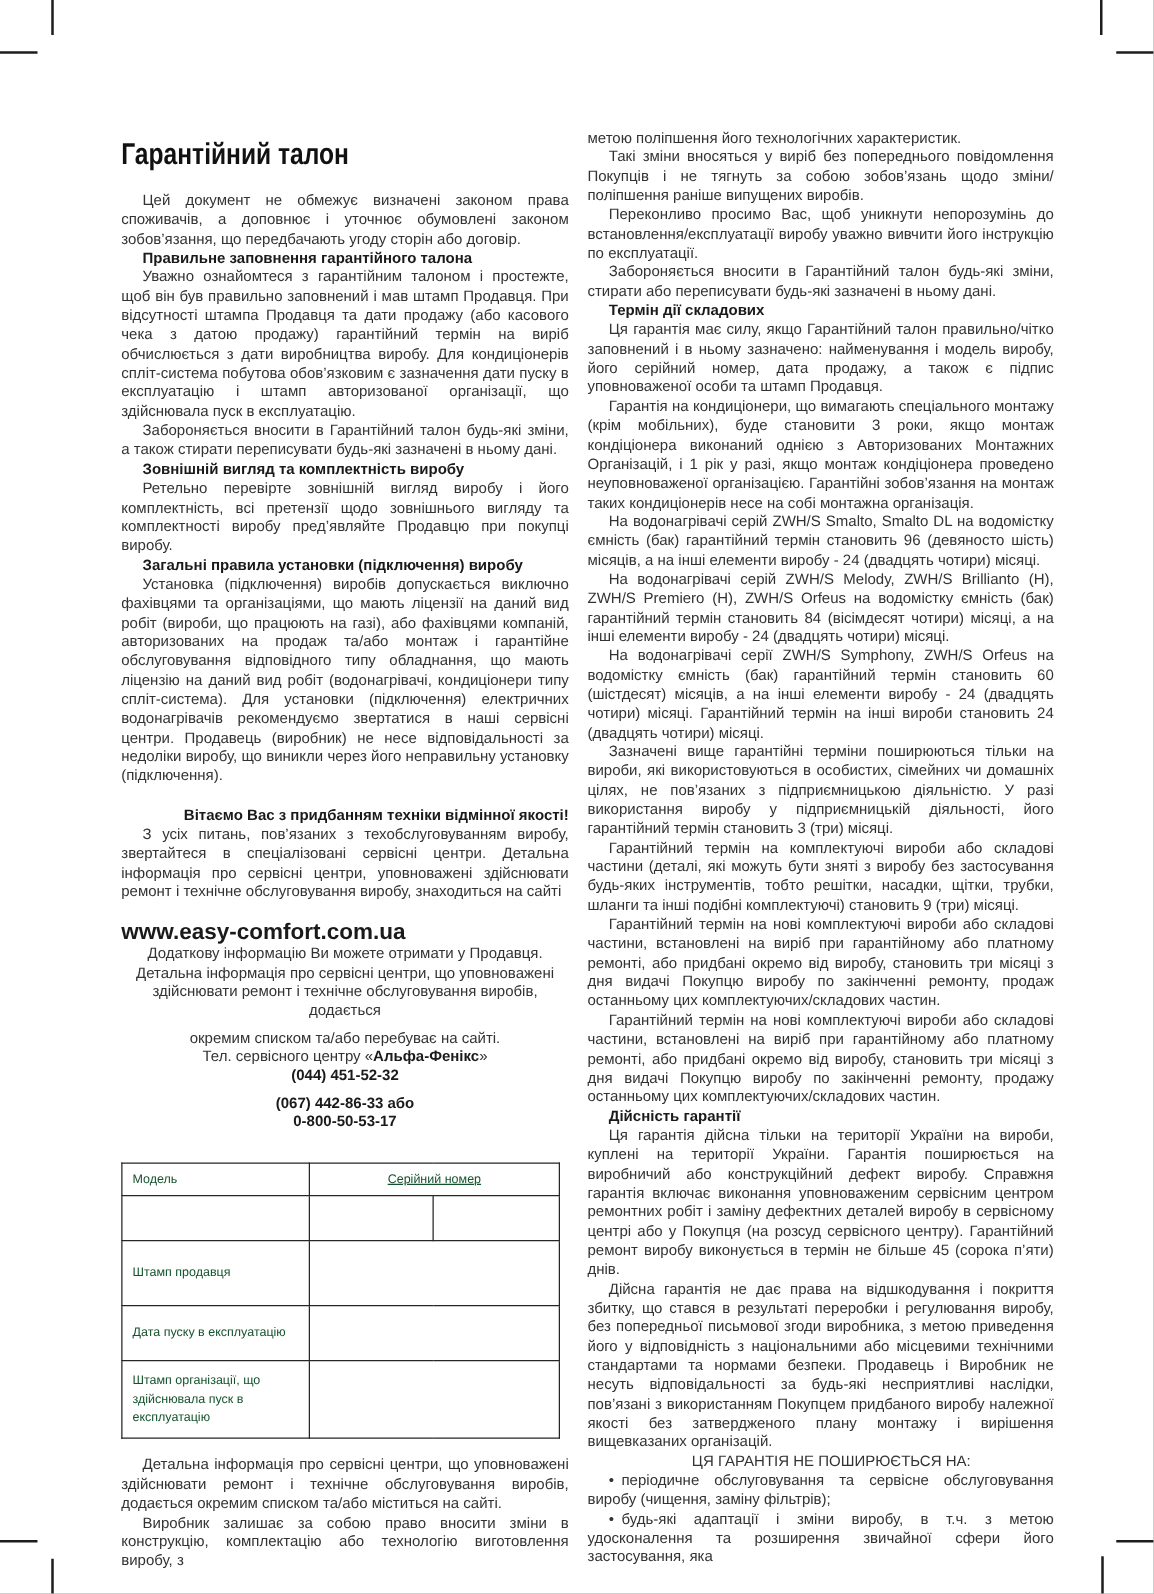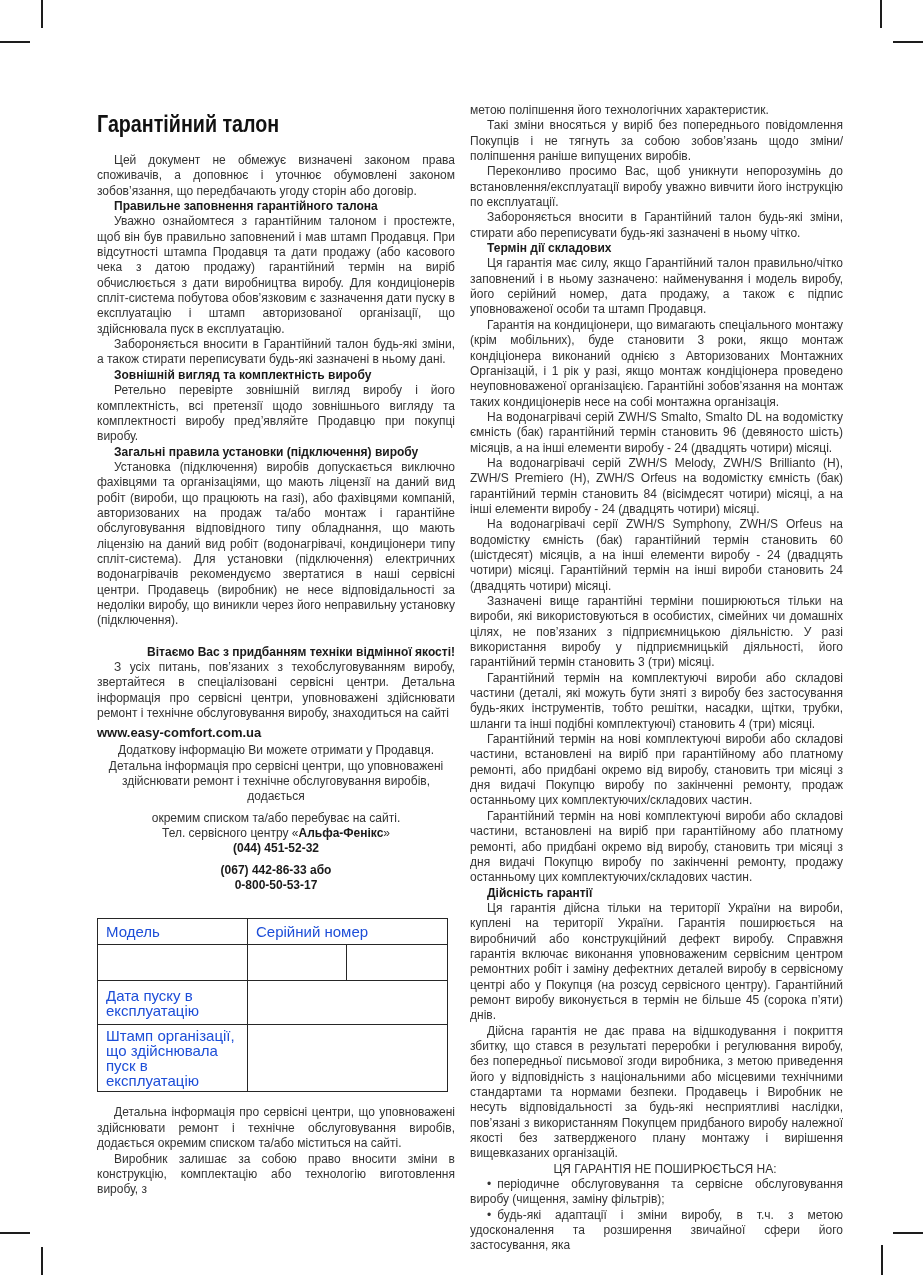--- a/index.html
+++ b/index.html
@@ -34,29 +34,29 @@
   .plain { text-align:center; }
   .gap-top { margin-top:6px; }
 
   h1.title {
     margin:7px 0 15px 0;
     font-size:24px; font-weight:bold; color:#111;
     transform:scaleX(0.82); transform-origin:left center;
     white-space:nowrap; letter-spacing:0;
   }
   .congrats { text-align:right; font-weight:bold; color:#1a1a1a; margin-top:16px; text-indent:0; }
-  .website  { font-size:13px; font-weight:bold; color:#1a1a1a; line-height:20px; margin-top:2px; }
+  .website  { font-size:18px; font-weight:bold; color:#1a1a1a; line-height:20px; margin-top:14px; }
 
   table.warranty { border-collapse:collapse; table-layout:fixed; width:350px; margin-top:25px; }
   table.warranty td {
     border:1.5px solid #262626;
-    font-size:15px; line-height:15px;
-    padding:3px 8px; color:#1d4ed8; vertical-align:middle;
+    font-size:10px; line-height:15px;
+    padding:3px 8px; color:#14532d; vertical-align:middle;
   }
-  td.c { text-align:left; }
+  td.c { text-align:center;text-decoration:underline; }
   td.top { vertical-align:top; padding-top:8px; }
   tr.r-head  td { height:19px; }
   tr.r-blank td { height:29px; }
   tr.r-date  td { height:28px; }
   tr.r-stamp td { height:45px; }
   tr.r-start td { height:37px; }
   tr.r-org   td { height:55px; }
 
   .after-table { margin-top:13px; }
 </style>
@@ -109,48 +109,52 @@
         <tbody>
             <tr class="r-head">
           <td>Модель</td>
           <td class="c" colspan="2">Серійний номер</td>
         </tr>
         <tr class="r-blank">
           <td></td>
           <td></td>
           <td></td>
         </tr>
+        <tr class="r-stamp">
+          <td class="top">Штамп продавця</td>
+          <td colspan="2"></td>
+        </tr>
         <tr class="r-start">
           <td class="top">Дата пуску в експлуатацію</td>
           <td colspan="2"></td>
         </tr>
         <tr class="r-org">
           <td class="top">Штамп організації, що здійснювала пуск в експлуатацію</td>
           <td colspan="2"></td>
         </tr>
       </tbody>
         </table>
 
       <p class="just ind after-table">Детальна інформація про сервісні центри, що уповноважені здійснювати ремонт і технічне обслуговування виробів, додається окремим списком та/або міститься на сайті.</p>
       <p class="just ind">Виробник залишає за собою право вносити зміни в конструкцію, комплектацію або технологію виготовлення виробу, з</p>
     </div>
 
     <div class="col-right">
       <p class="just">метою поліпшення його технологічних характеристик.</p>
       <p class="just ind">Такі зміни вносяться у виріб без попереднього повідомлення Покупців і не тягнуть за собою зобов’язань щодо зміни/поліпшення раніше випущених виробів.</p>
       <p class="just ind">Переконливо просимо Вас, щоб уникнути непорозумінь до встановлення/експлуатації виробу уважно вивчити його інструкцію по експлуатації.</p>
-      <p class="just ind">Забороняється вносити в Гарантійний талон будь-які зміни, стирати або переписувати будь-які зазначені в ньому чітко.</p>
+      <p class="just ind">Забороняється вносити в Гарантійний талон будь-які зміни, стирати або переписувати будь-які зазначені в ньому дані.</p>
       <p class="just ind b">Термін дії складових</p>
       <p class="just ind">Ця гарантія має силу, якщо Гарантійний талон правильно/чітко заповнений і в ньому зазначено: найменування і модель виробу, його серійний номер, дата продажу, а також є підпис уповноваженої особи та штамп Продавця.</p>
       <p class="just ind">Гарантія на кондиціонери, що вимагають спеціального монтажу (крім мобільних), буде становити 3 роки, якщо монтаж кондіціонера виконаний однією з Авторизованих Монтажних Організацій, і 1 рік у разі, якщо монтаж кондіціонера проведено неуповноваженої організацією. Гарантійні зобов’язання на монтаж таких кондиціонерів несе на собі монтажна організація.</p>
       <p class="just ind">На водонагрівачі серій ZWH/S Smalto, Smalto DL на водомістку ємність (бак) гарантійний термін становить 96 (девяносто шість) місяців, а на інші елементи виробу - 24 (двадцять чотири) місяці.</p>
       <p class="just ind">На водонагрівачі серій ZWH/S Melody, ZWH/S Brillianto (H), ZWH/S Premiero (H), ZWH/S Orfeus на водомістку ємність (бак) гарантійний термін становить 84 (вісімдесят чотири) місяці, а на інші елементи виробу - 24 (двадцять чотири) місяці.</p>
       <p class="just ind">На водонагрівачі серії ZWH/S Symphony, ZWH/S Orfeus на водомістку ємність (бак) гарантійний термін становить 60 (шістдесят) місяців, а на інші елементи виробу - 24 (двадцять чотири) місяці. Гарантійний термін на інші вироби становить 24 (двадцять чотири) місяці.</p>
       <p class="just ind">Зазначені вище гарантійні терміни поширюються тільки на вироби, які використовуються в особистих, сімейних чи домашніх цілях, не пов’язаних з підприємницькою діяльністю. У разі використання виробу у підприємницькій діяльності, його гарантійний термін становить 3 (три) місяці.</p>
-      <p class="just ind">Гарантійний термін на комплектуючі вироби або складові частини (деталі, які можуть бути зняті з виробу без застосування будь-яких інструментів, тобто решітки, насадки, щітки, трубки, шланги та інші подібні комплектуючі) становить 4 (три) місяці.</p>
+      <p class="just ind">Гарантійний термін на комплектуючі вироби або складові частини (деталі, які можуть бути зняті з виробу без застосування будь-яких інструментів, тобто решітки, насадки, щітки, трубки, шланги та інші подібні комплектуючі) становить 9 (три) місяці.</p>
       <p class="just ind">Гарантійний термін на нові комплектуючі вироби або складові частини, встановлені на виріб при гарантійному або платному ремонті, або придбані окремо від виробу, становить три місяці з дня видачі Покупцю виробу по закінченні ремонту, продаж останньому цих комплектуючих/складових частин.</p>
       <p class="just ind">Гарантійний термін на нові комплектуючі вироби або складові частини, встановлені на виріб при гарантійному або платному ремонті, або придбані окремо від виробу, становить три місяці з дня видачі Покупцю виробу по закінченні ремонту, продажу останньому цих комплектуючих/складових частин.</p>
       <p class="just ind b">Дійсність гарантії</p>
       <p class="just ind">Ця гарантія дійсна тільки на території України на вироби, куплені на території України. Гарантія поширюється на виробничий або конструкційний дефект виробу. Справжня гарантія включає виконання уповноваженим сервісним центром ремонтних робіт і заміну дефектних деталей виробу в сервісному центрі або у Покупця (на розсуд сервісного центру). Гарантійний ремонт виробу виконується в термін не більше 45 (сорока п’яти) днів.</p>
       <p class="just ind">Дійсна гарантія не дає права на відшкодування і покриття збитку, що стався в результаті переробки і регулювання виробу, без попередньої письмової згоди виробника, з метою приведення його у відповідність з національними або місцевими технічними стандартами та нормами безпеки. Продавець і Виробник не несуть відповідальності за будь-які несприятливі наслідки, пов’язані з використанням Покупцем придбаного виробу належної якості без затвердженого плану монтажу і вирішення вищевказаних організацій.</p>
       <p class="plain ind">ЦЯ ГАРАНТІЯ НЕ ПОШИРЮЄТЬСЯ НА:</p>
       <p class="just ind">• періодичне обслуговування та сервісне обслуговування виробу (чищення, заміну фільтрів);</p>
       <p class="just ind">• будь-які адаптації і зміни виробу, в т.ч. з метою удосконалення та розширення звичайної сфери його застосування, яка</p>
     </div>
 

